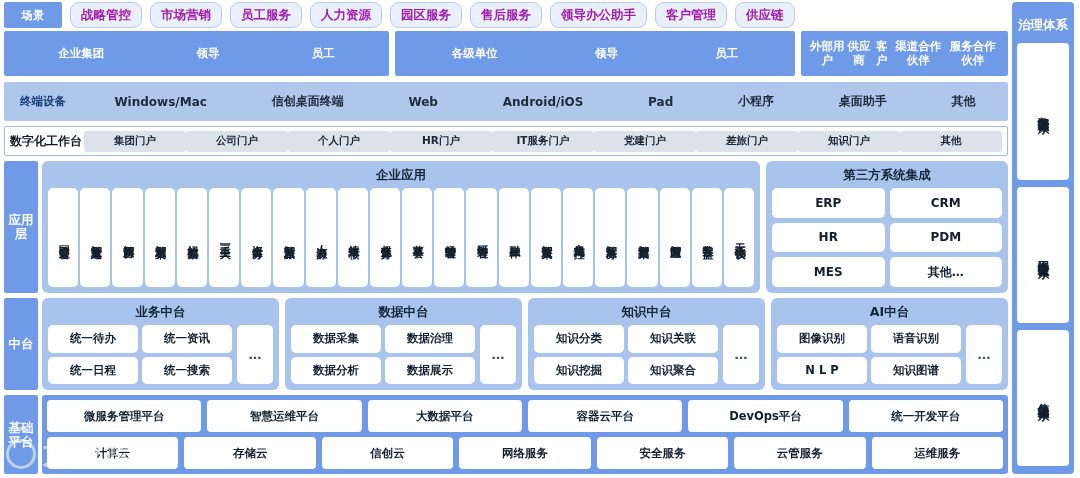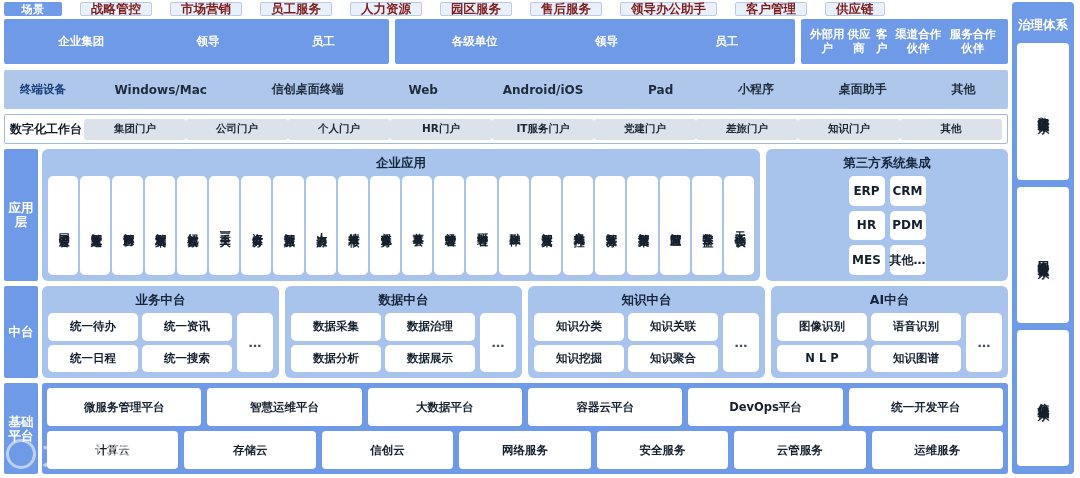--- a/index.html
+++ b/index.html
@@ -6,29 +6,29 @@
   html, body {
     width: 1080px; height: 478px;
     background: #ffffff;
     font-family: "DejaVu Sans", "Liberation Sans", sans-serif;
     overflow: hidden;
   }
   .page { position: relative; width: 1080px; height: 478px; display: flex; }
   .main-col { width: 1012px; height: 478px; display: flex; flex-direction: column; }
 
   
-  .scene-row { display: flex; align-items: stretch; height: 16px; gap: 18px; padding: 2px 4px 0 4px; text-align: center; }
+  .scene-row { display: flex; align-items: stretch; height: 28px; gap: 8px; padding: 2px 4px 0 4px; text-align: center; }
   .scene-label {
     background: #6f9ae8; color: #ffffff; font-size: 11px; font-weight: bold;
     display: flex; align-items: center; justify-content: center;
     width: 58px; border-radius: 2px; letter-spacing: .5px;
   }
   .scene-tab {
-    background: #eaf0fa; border: 1px solid #b9cbe8; border-radius: 2px;
-    color: #7f1d1d; font-size: 12.5px; font-weight: bold;
+    background: #eaf0fa; border: 1px solid #b9cbe8; border-radius: 9px;
+    color: #a21caf; font-size: 12.5px; font-weight: bold;
     display: flex; align-items: center; justify-content: center;
     padding: 0 10px; white-space: nowrap; flex: 0 0 auto;
   }
 
   
   .user-row { display: flex; gap: 6px; padding: 3px 4px 0 4px; height: 48px; }
   .user-group {
     background: #6f9ae8; border-radius: 2px; display: flex; align-items: center;
     justify-content: space-around; color: #ffffff; font-size: 11.5px; font-weight: bold;
     padding: 0 8px;
@@ -83,21 +83,21 @@
   }
   .ent-panel { flex: 1 1 auto; }
   .ent-grid { flex: 1; display: flex; gap: 2px; }
   .ent-cell {
     flex: 1 1 0; background: #ffffff; border-radius: 5px;
     display: flex; align-items: center; justify-content: center;
     font-size: 11px; font-weight: bold; color: #15202e;
     writing-mode: vertical-rl; text-orientation: upright;
     letter-spacing: 1px; line-height: 1.12; padding: 3px 0;
   }
-  .third-panel { flex: 0 0 242px; align-items: center; }
+  .third-panel { flex: 0 0 242px; }
   .third-grid { flex: 1; display: grid; grid-template-columns: 1fr 1fr; grid-template-rows: repeat(3,1fr); gap: 5px; }
   .third-cell {
     background: #ffffff; border-radius: 5px; display: flex; align-items: center;
     justify-content: center; font-size: 12px; font-weight: bold; color: #15202e;
   }
 
   
   .mid-layer { height: 92px; }
   .mid-body { flex: 1; display: flex; gap: 6px; }
   .mid-panel { flex: 1 1 0; }

